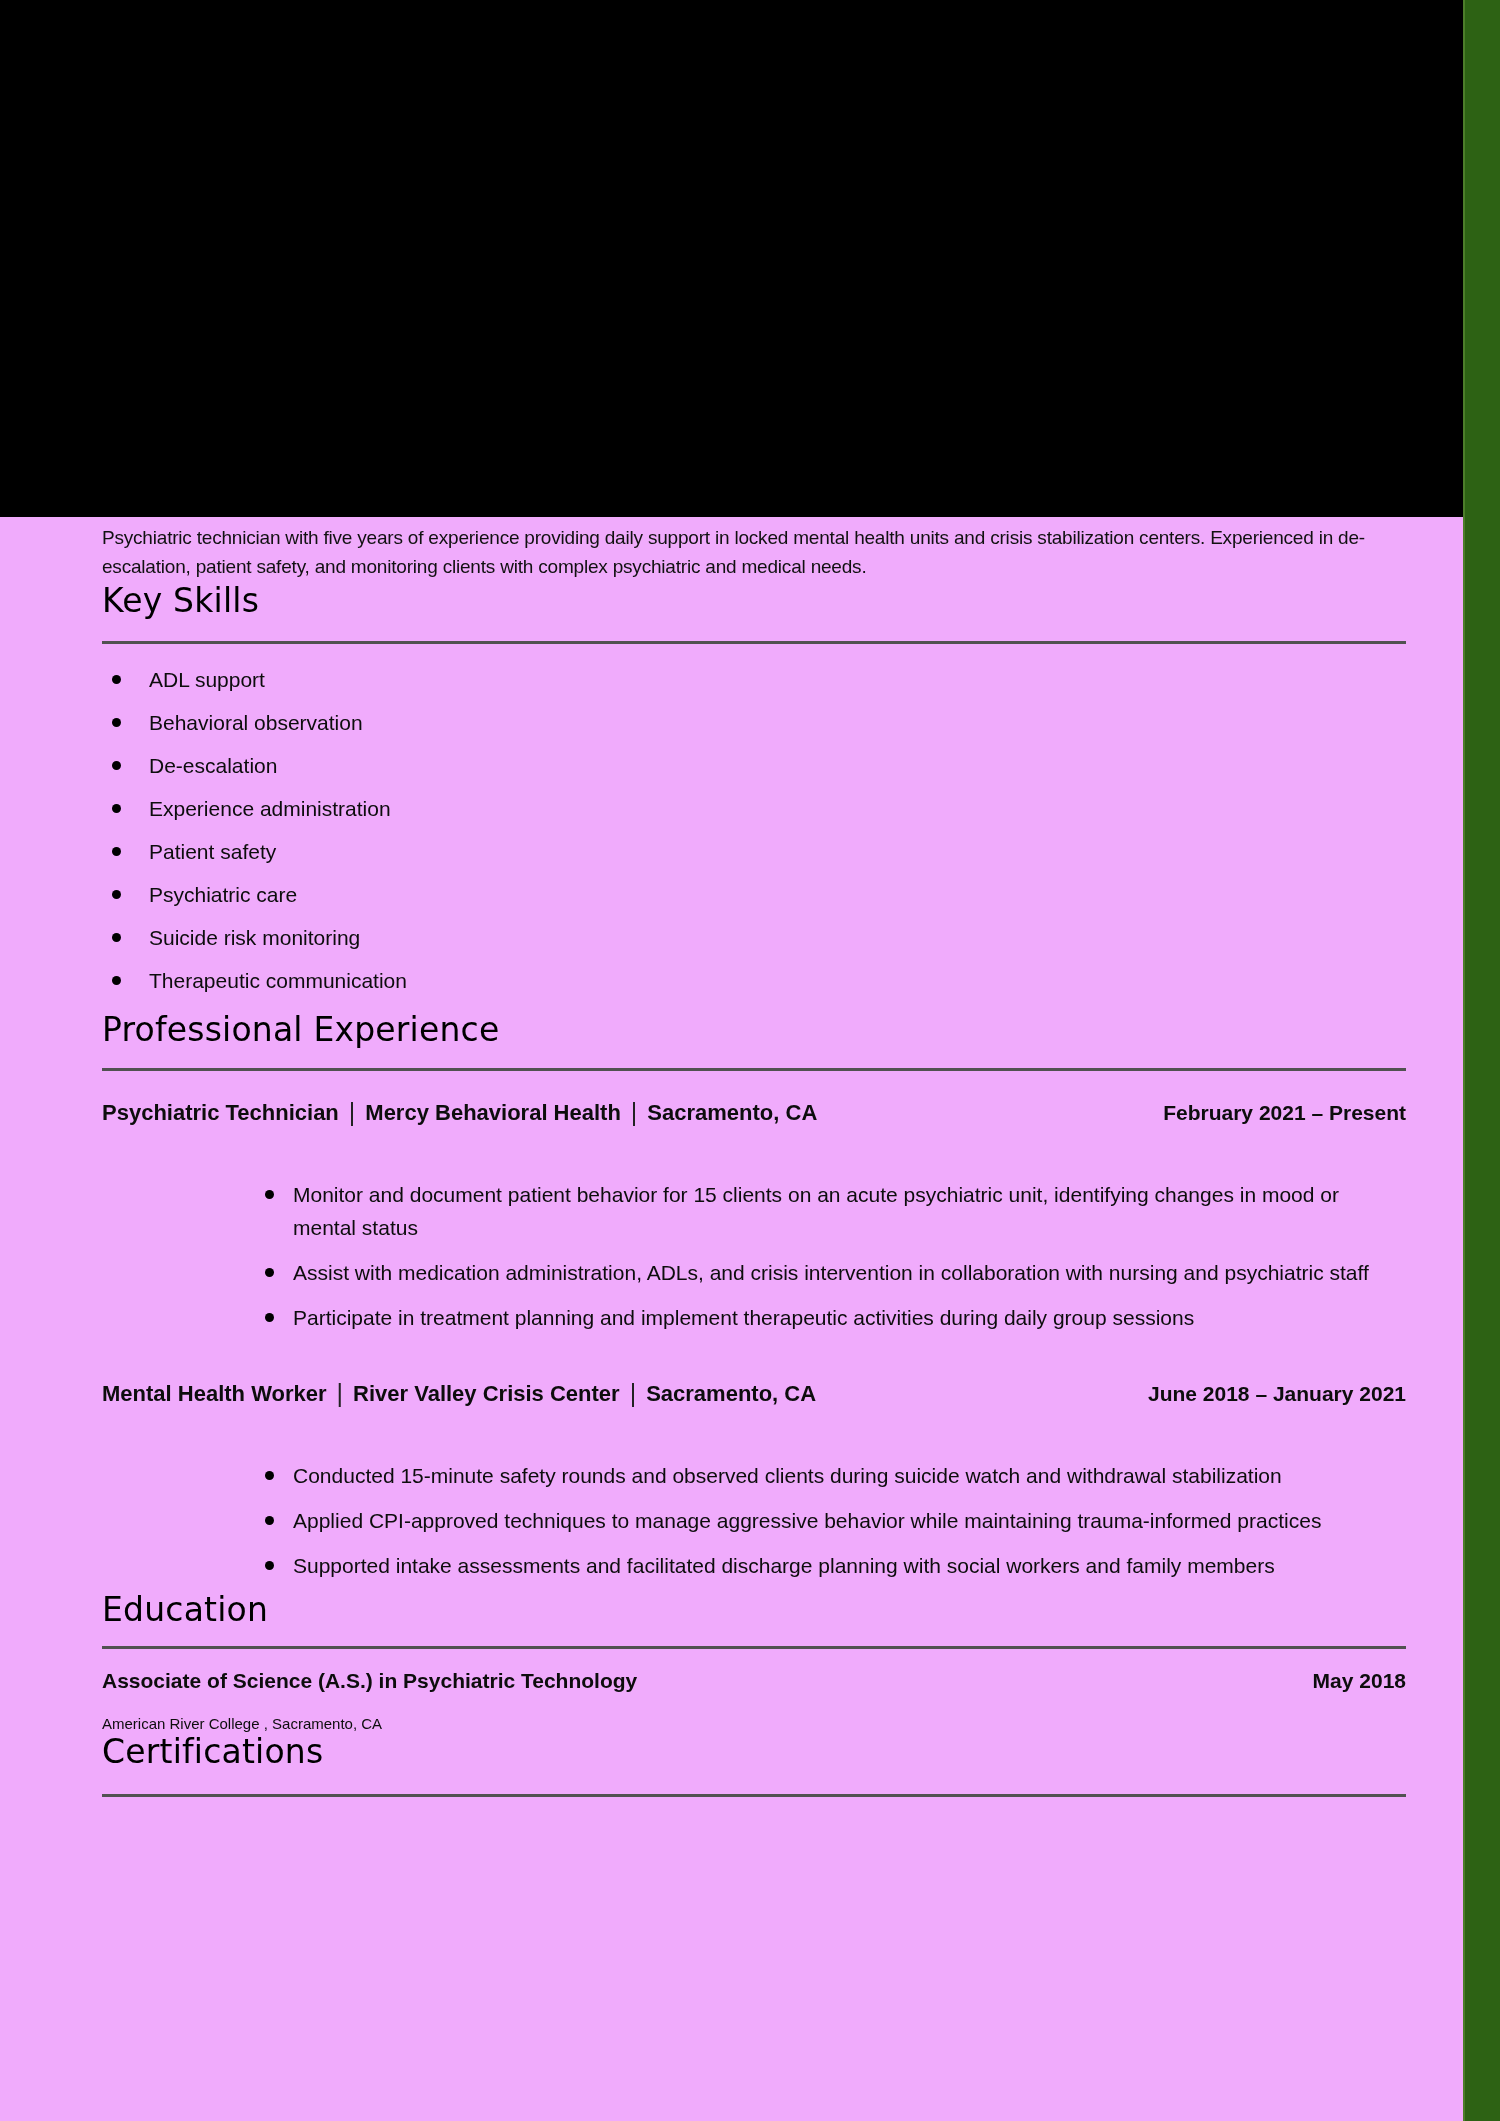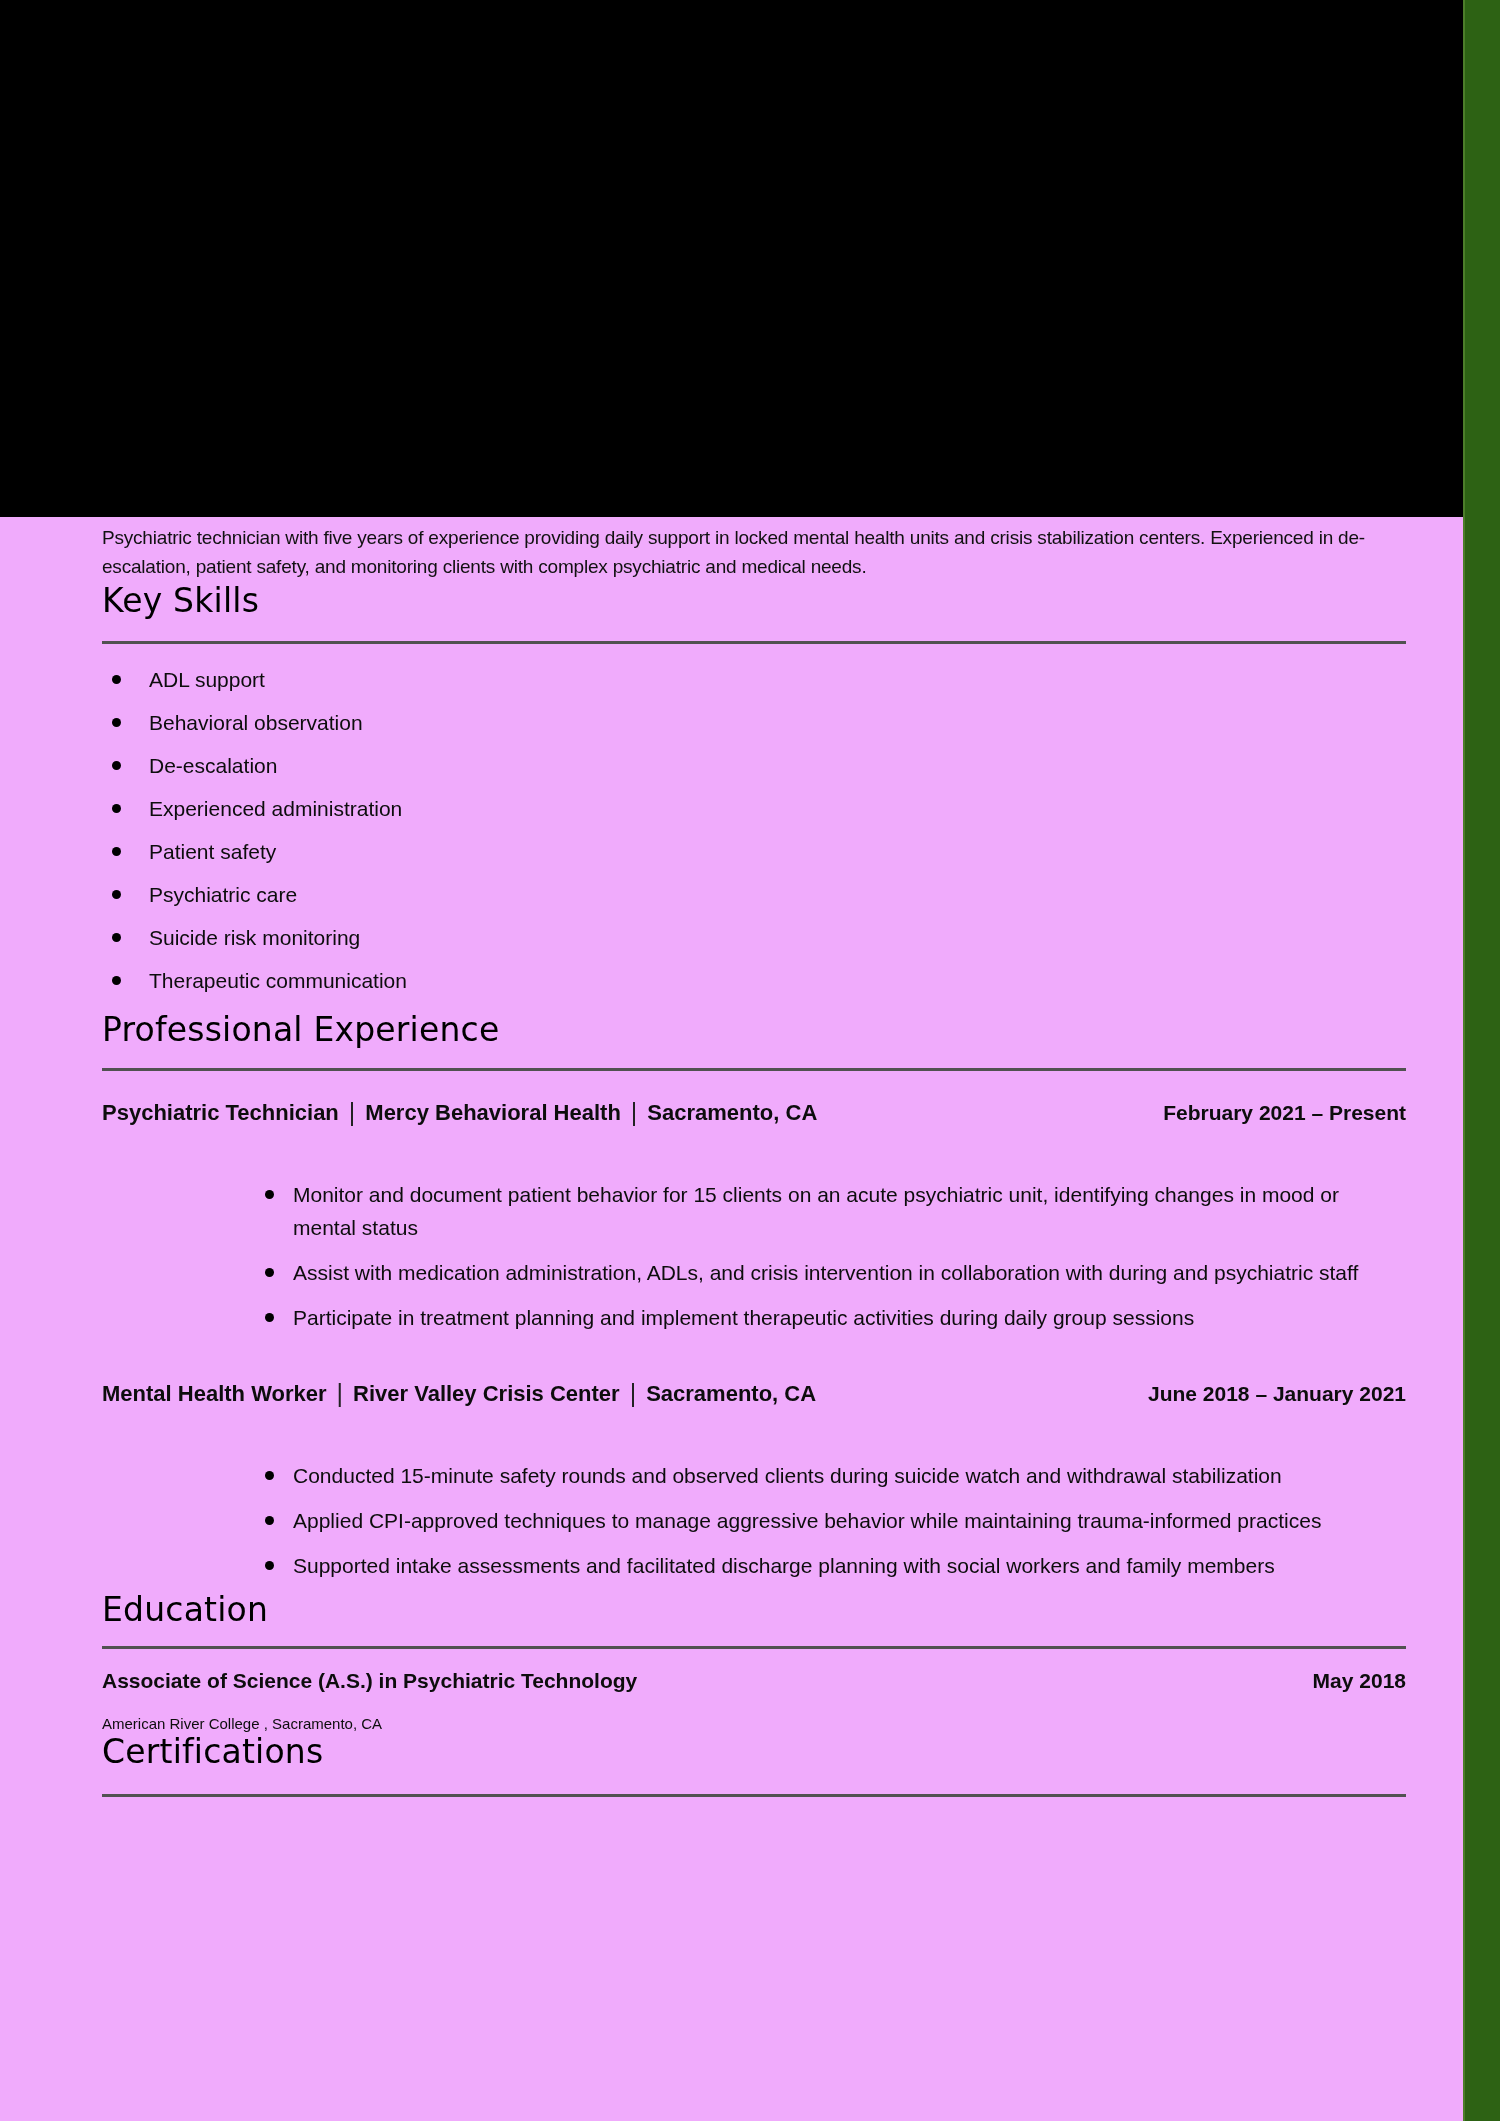--- a/index.html
+++ b/index.html
@@ -135,21 +135,21 @@
 
     <p class="summary">Psychiatric technician with five years of experience providing daily support in locked mental health units and crisis stabilization centers. Experienced in de-escalation, patient safety, and monitoring clients with complex psychiatric and medical needs.</p>
 
     <h2 class="section-title mt-keyskills">Key Skills</h2>
     <div class="divider"></div>
 
     <ul class="skills-list">
       <li><span class="dot"></span><span>ADL support</span></li>
       <li><span class="dot"></span><span>Behavioral observation</span></li>
       <li><span class="dot"></span><span>De-escalation</span></li>
-      <li><span class="dot"></span><span>Experienced administration</span></li>
+      <li><span class="dot"></span><span>Experience administration</span></li>
       <li><span class="dot"></span><span>Patient safety</span></li>
       <li><span class="dot"></span><span>Psychiatric care</span></li>
       <li><span class="dot"></span><span>Suicide risk monitoring</span></li>
       <li><span class="dot"></span><span>Therapeutic communication</span></li>
     </ul>
 
     <h2 class="section-title mt-experience">Professional Experience</h2>
     <div class="divider tight"></div>
 
     <div class="job-header">
@@ -158,21 +158,21 @@
         <span class="sep">|</span>
         <span>Mercy Behavioral Health</span>
         <span class="sep">|</span>
         <span>Sacramento, CA</span>
       </div>
       <span class="job-dates">February 2021 – Present</span>
     </div>
 
     <ul class="job-bullets">
       <li><span class="dot"></span><span>Monitor and document patient behavior for 15 clients on an acute psychiatric unit, identifying changes in mood or mental status</span></li>
-      <li><span class="dot"></span><span>Assist with medication administration, ADLs, and crisis intervention in collaboration with during and psychiatric staff</span></li>
+      <li><span class="dot"></span><span>Assist with medication administration, ADLs, and crisis intervention in collaboration with nursing and psychiatric staff</span></li>
       <li><span class="dot"></span><span>Participate in treatment planning and implement therapeutic activities during daily group sessions</span></li>
     </ul>
 
     <div class="job-header second">
       <div class="job-title-line">
         <span>Mental Health Worker</span>
         <span class="sep">|</span>
         <span>River Valley Crisis Center</span>
         <span class="sep">|</span>
         <span>Sacramento, CA</span>

